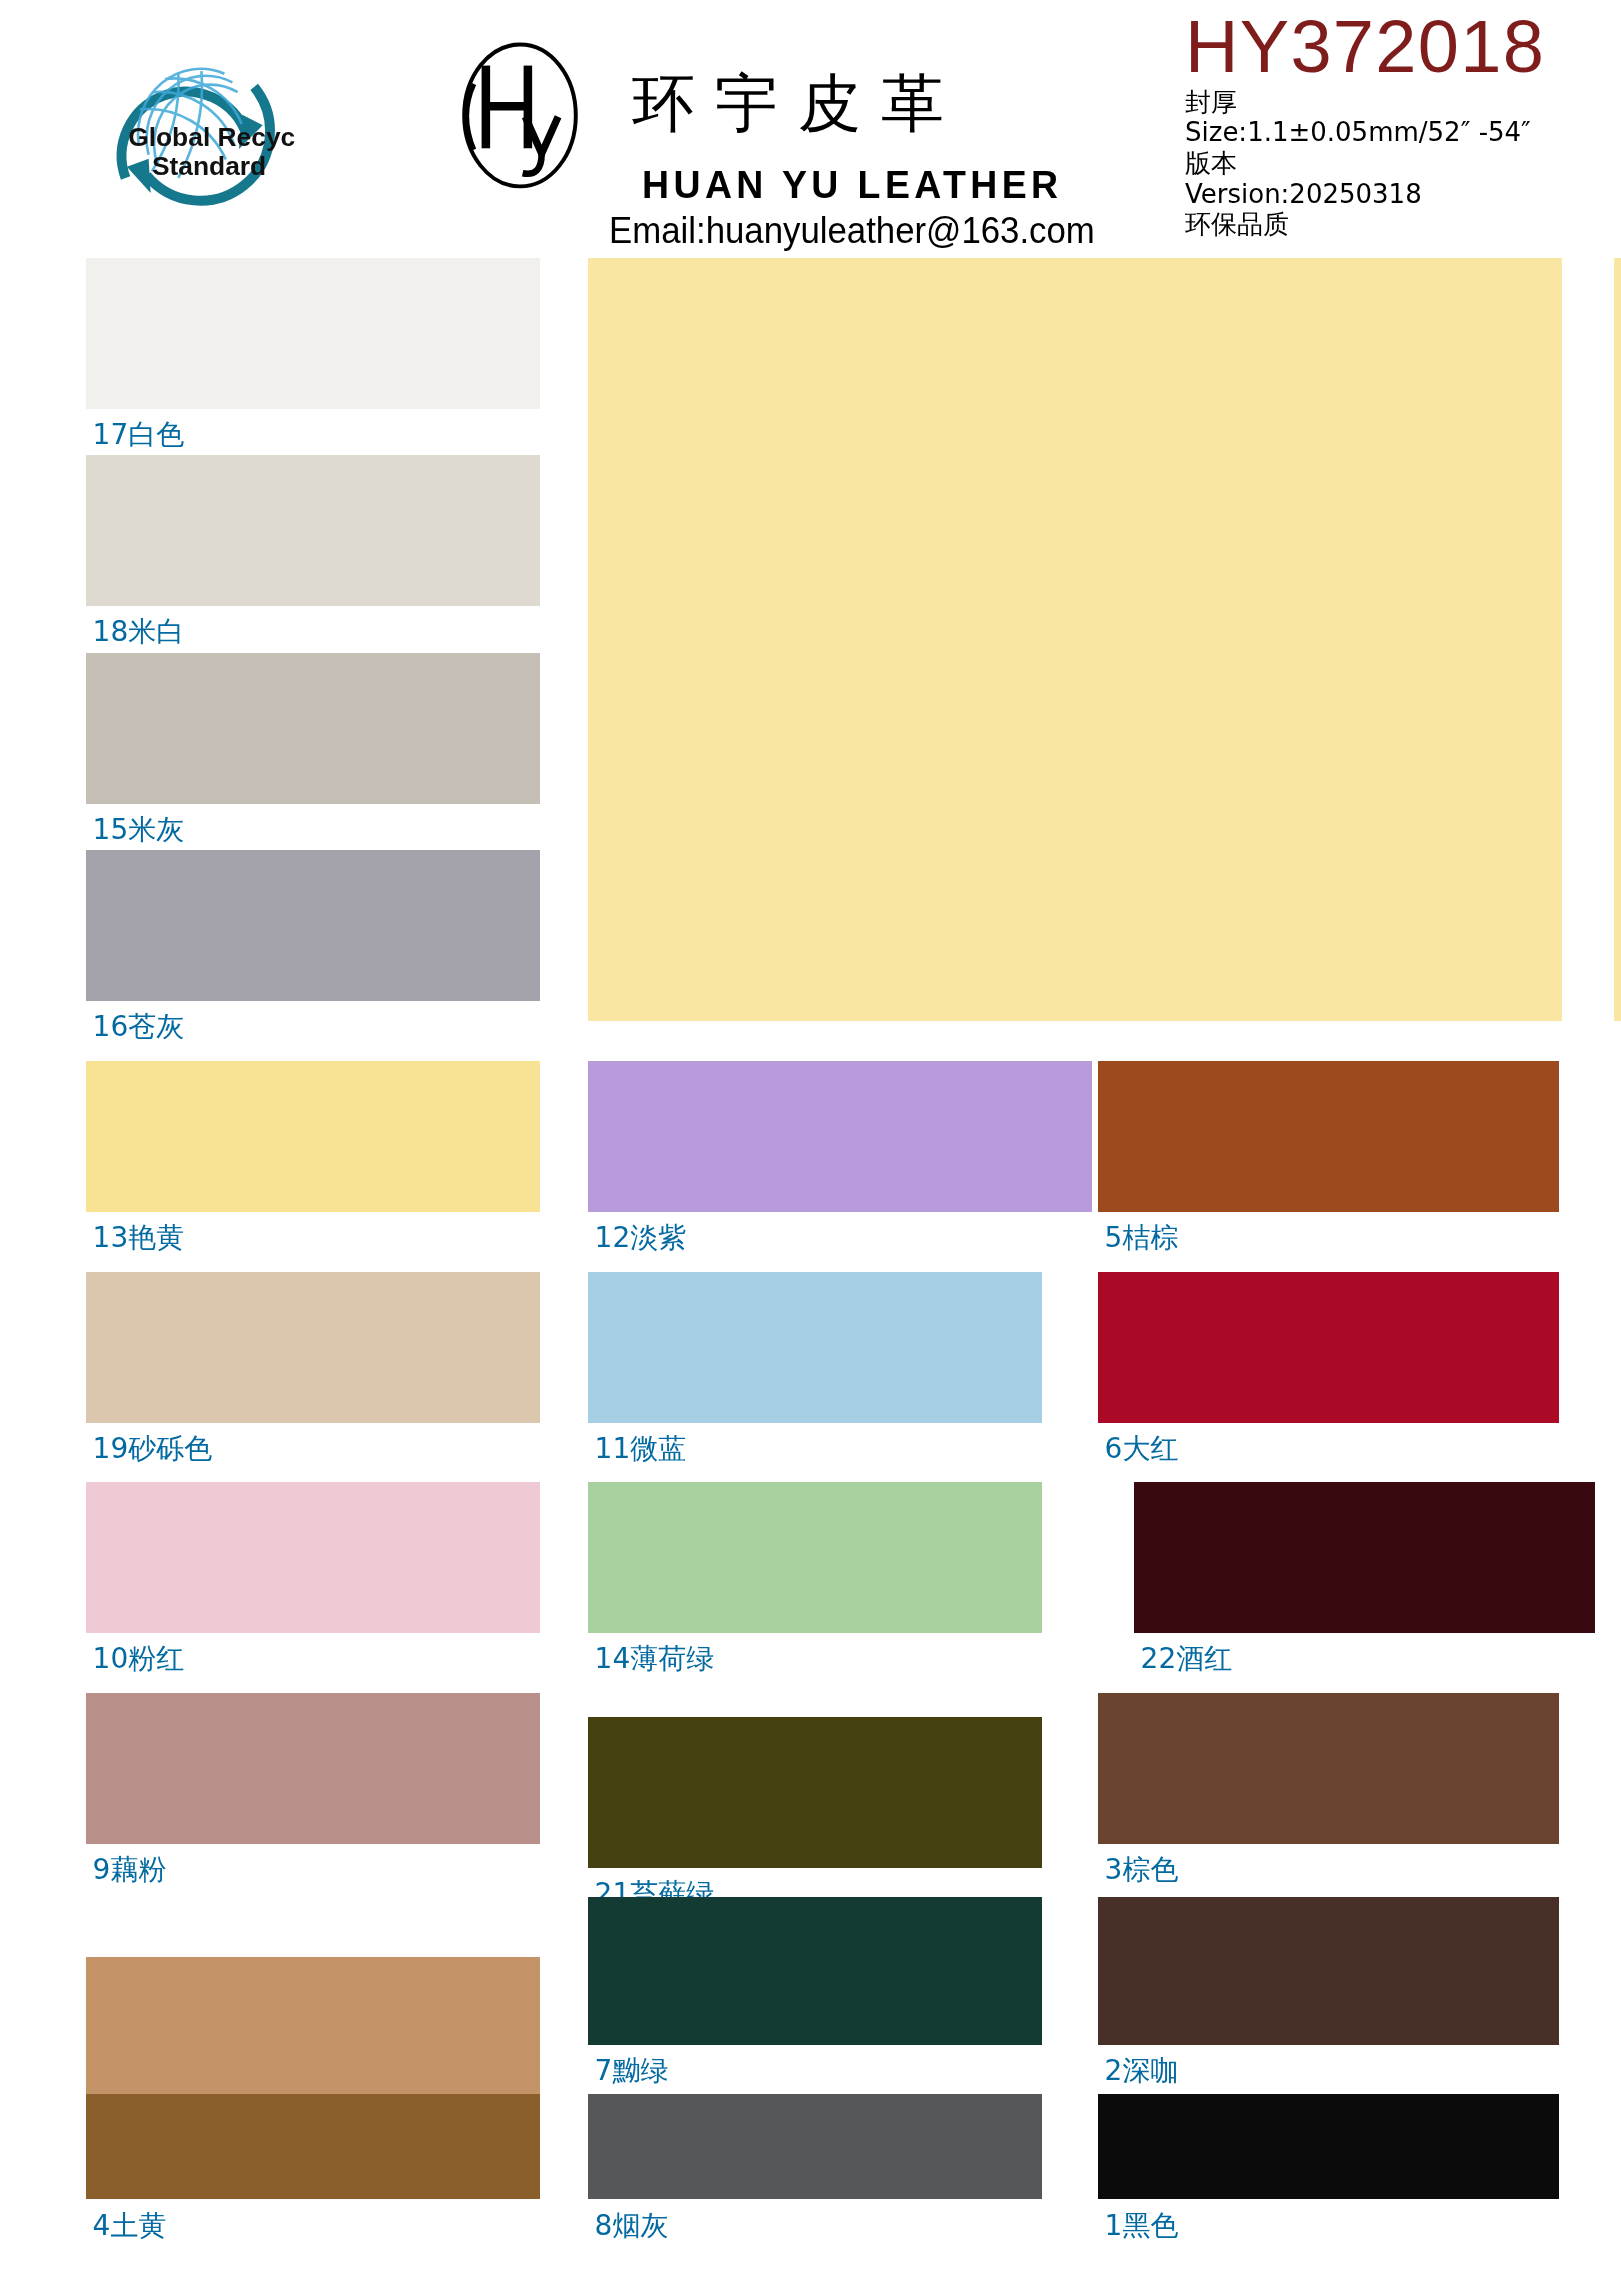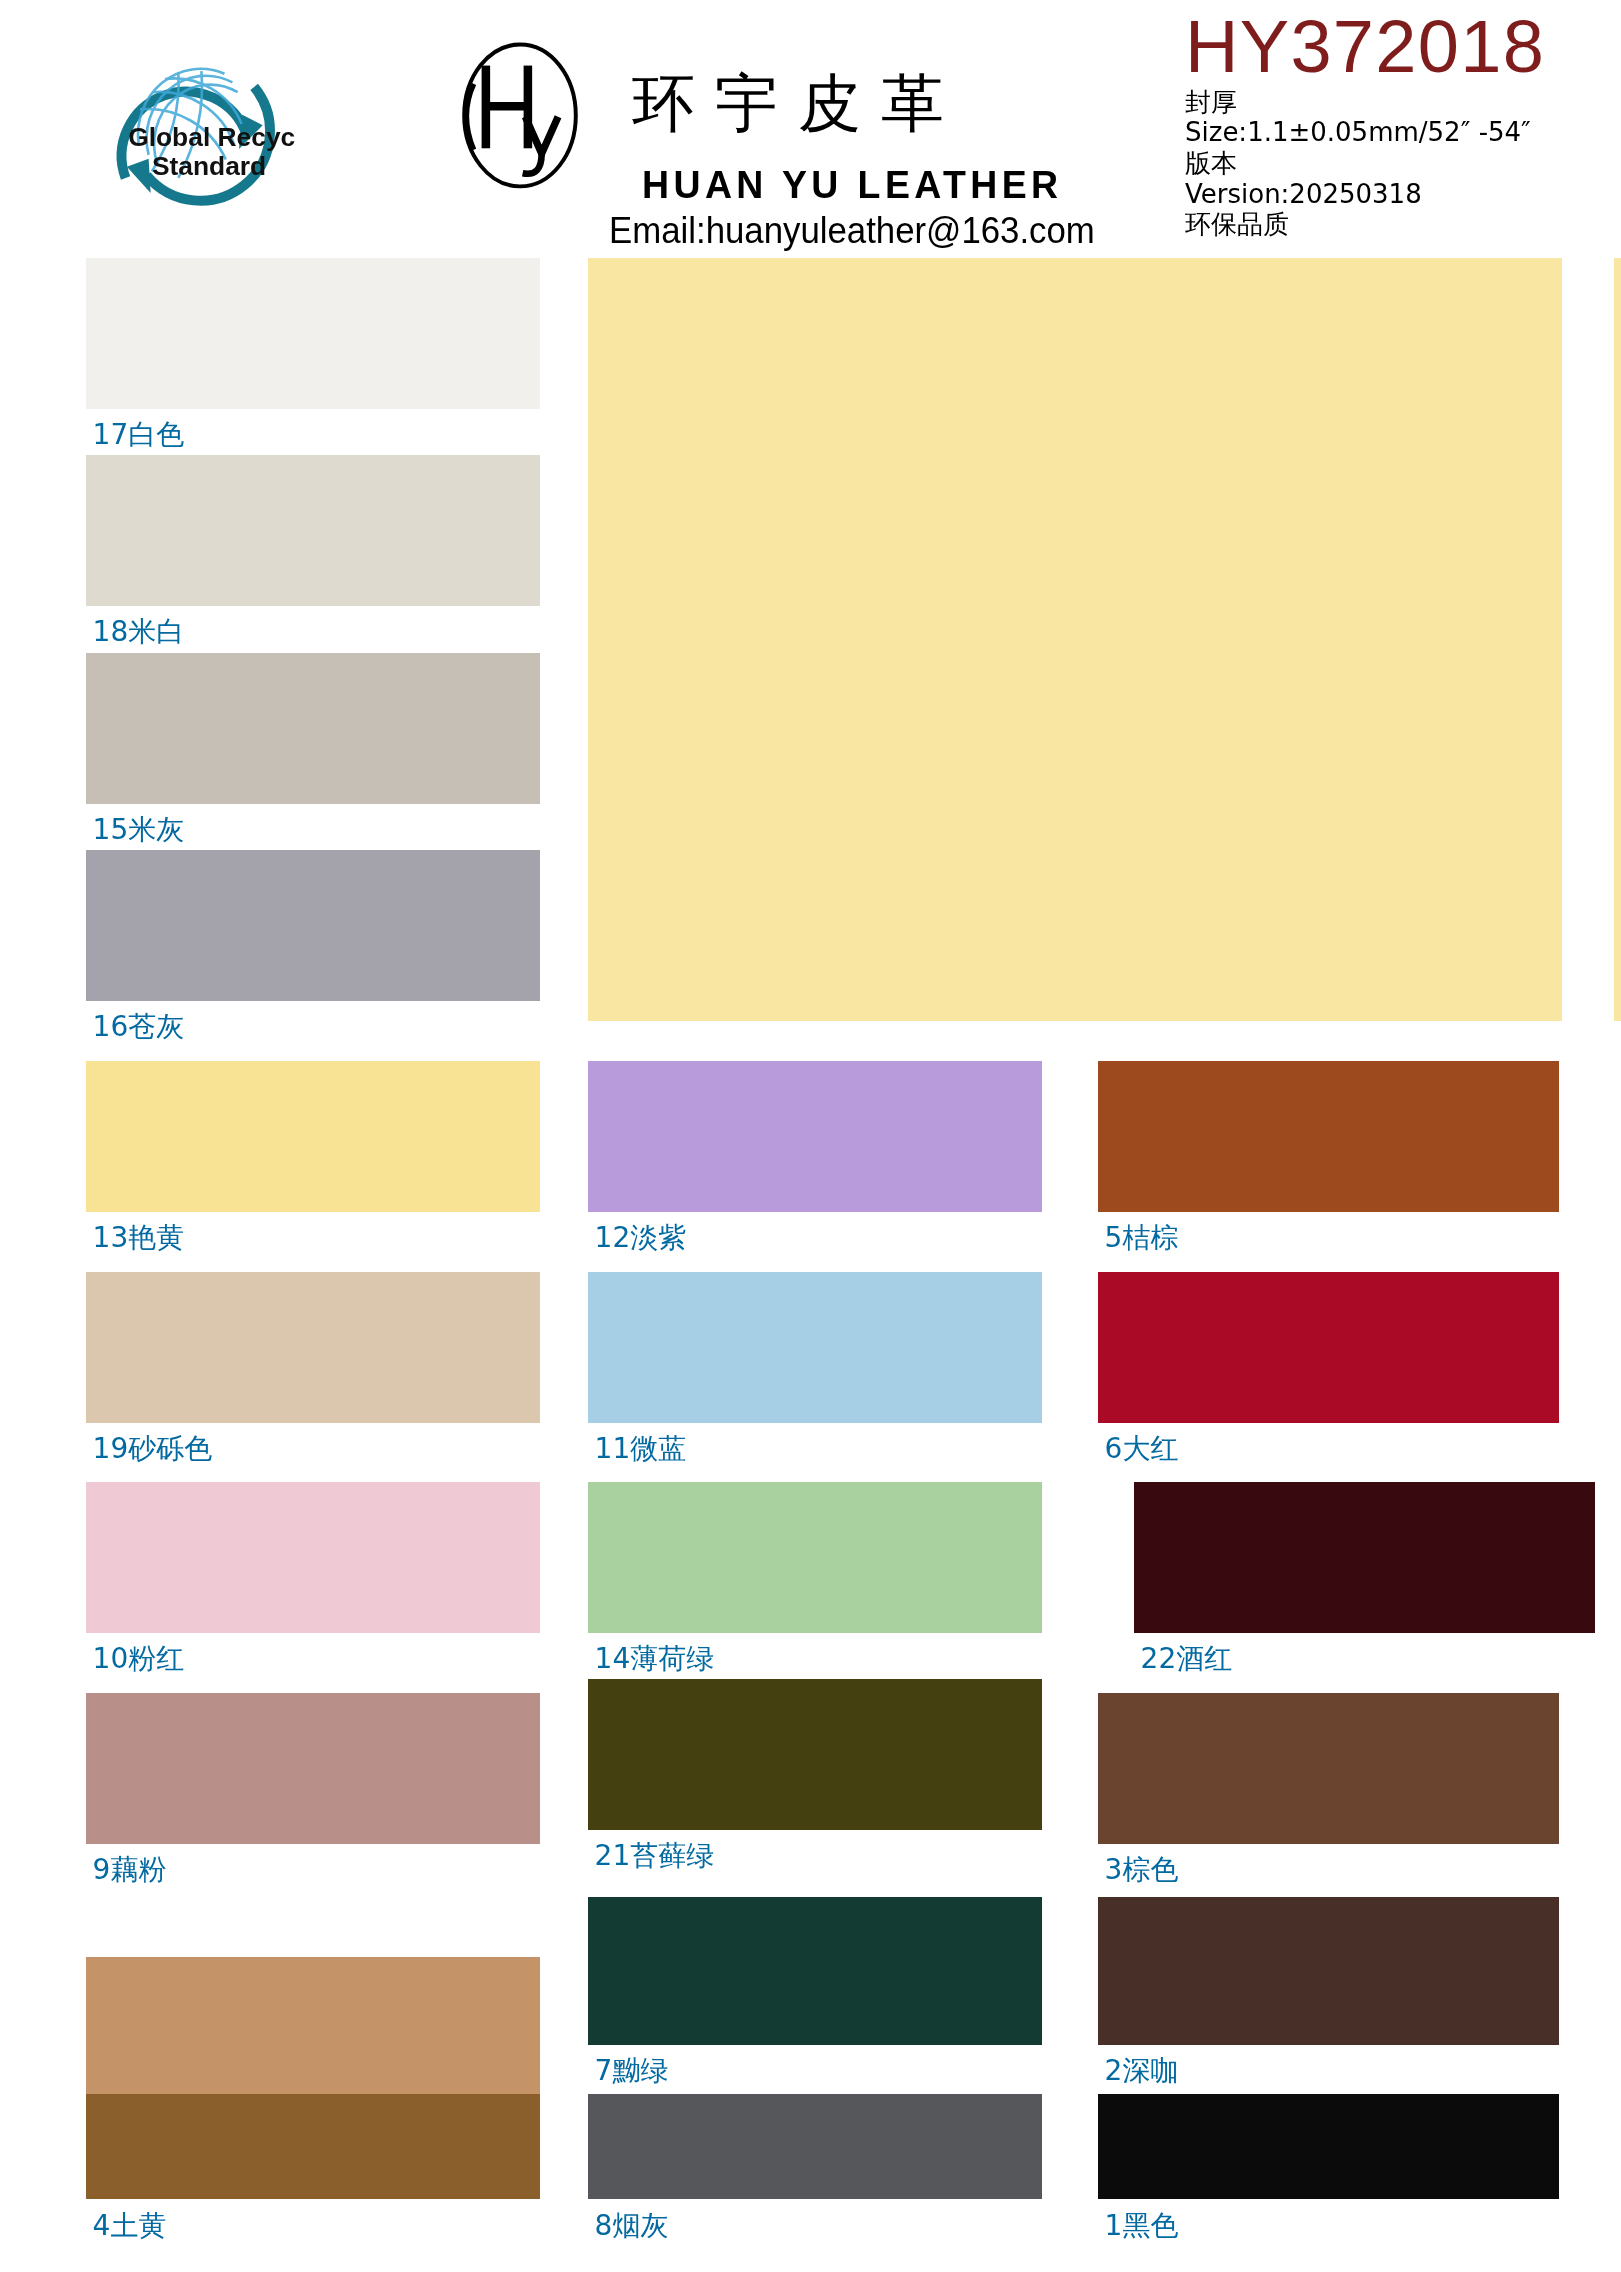--- a/index.html
+++ b/index.html
@@ -210,21 +210,21 @@
   <div class="swatch-cell" style="left:588px; top:258px; width:974px; height:763px;">
     <div class="swatch-chip" style="height: 763px; background-color: rgb(249, 230, 162);"></div>
   </div>
 
   <div class="edge-sliver" style="left: 1614px; top: 258px; width: 7.2px; height: 763px; background-color: rgb(249, 230, 162);"></div>
 
   <div class="swatch-cell" style="left:86px; top:1061px; width:454px; height:211px;">
     <div class="swatch-chip" style="height: 151px; background-color: rgb(248, 227, 148);"></div>
     <div class="swatch-label" style="top:163px;">13艳黄</div>
   </div>
-  <div class="swatch-cell" style="left:588px; top:1061px; width:454px; height:211px;">
+  <div class="swatch-cell" style="left:588px; top:1061px; width:504px; height:211px;">
     <div class="swatch-chip" style="height: 151px; background-color: rgb(183, 155, 219);"></div>
     <div class="swatch-label" style="top:163px;">12淡紫</div>
   </div>
   <div class="swatch-cell" style="left:1098px; top:1061px; width:461px; height:211px;">
     <div class="swatch-chip" style="height: 151px; background-color: rgb(156, 74, 30);"></div>
     <div class="swatch-label" style="top:163px;">5桔棕</div>
   </div>
 
   <div class="swatch-cell" style="left:86px; top:1272px; width:454px; height:211px;">
     <div class="swatch-chip" style="height: 151px; background-color: rgb(219, 199, 174);"></div>
@@ -249,21 +249,21 @@
   </div>
   <div class="swatch-cell" style="left:1134px; top:1482px; width:461px; height:211px;">
     <div class="swatch-chip" style="height: 151px; background-color: rgb(56, 9, 15);"></div>
     <div class="swatch-label" style="top:163px;">22酒红</div>
   </div>
 
   <div class="swatch-cell" style="left:86px; top:1693px; width:454px; height:204px;">
     <div class="swatch-chip" style="height: 151px; background-color: rgb(185, 144, 137);"></div>
     <div class="swatch-label" style="top:163px;">9藕粉</div>
   </div>
-  <div class="swatch-cell" style="left:588px; top:1679px; width:454px; height:204px;text-align:center;">
+  <div class="swatch-cell" style="left:588px; top:1717px; width:454px; height:204px;text-align:center;">
     <div class="swatch-chip" style="height: 151px; background-color: rgb(69, 64, 15);"></div>
     <div class="swatch-label" style="top:163px;">21苔藓绿</div>
   </div>
   <div class="swatch-cell" style="left:1098px; top:1693px; width:461px; height:204px;">
     <div class="swatch-chip" style="height: 151px; background-color: rgb(107, 68, 48);"></div>
     <div class="swatch-label" style="top:163px;">3棕色</div>
   </div>
 
   <div class="swatch-cell" style="left:86px; top:1957px; width:454px; height:197px;">
     <div class="swatch-chip" style="height: 148px; background-color: rgb(196, 148, 104);"></div>

